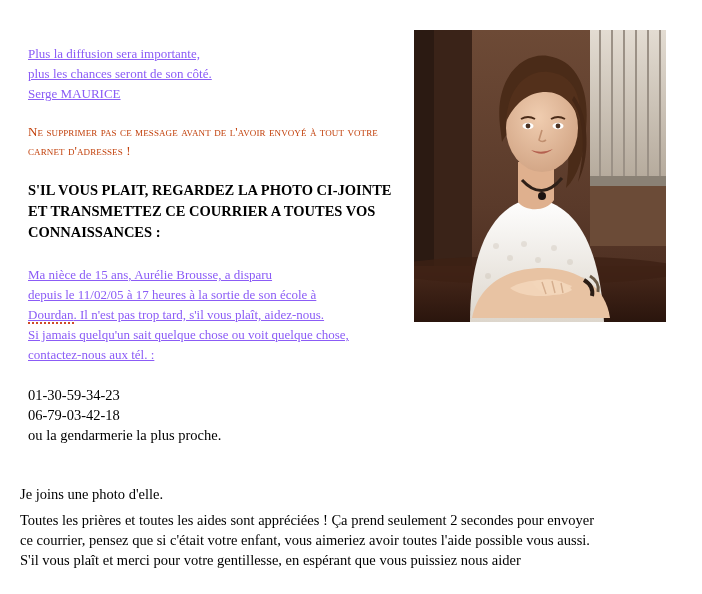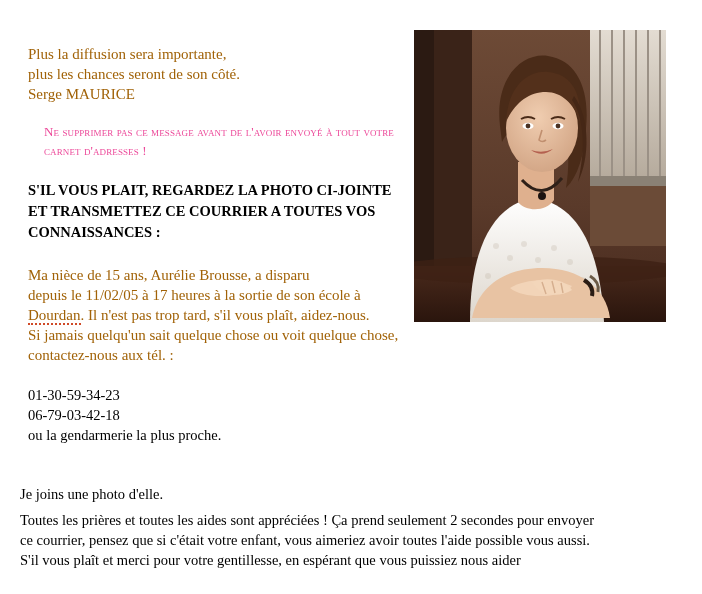--- a/index.html
+++ b/index.html
@@ -21,35 +21,36 @@
     height: 594px;
     background: #ffffff;
   }
   .text-col {
     position: absolute;
     left: 28px;
     top: 44px;
     width: 390px;
   }
   .para {
-    font-size: 15px;
+    font-size: 13px;
     line-height: 20px;
     margin: 0;
-    color: #a16207;
+    color: #8b5cf6;
+    text-decoration: underline;
   }
   .block-intro {
     margin-bottom: 18px;
   }
   .warn {
-    color: #ec4899;
+    color: #c2410c;
     font-size: 13px;
     line-height: 19px;
     font-variant: small-caps;
     letter-spacing: 0.1px;
-    margin: 0 0 20px 16px;
+    margin: 0 0 20px 0;
     width: 385px;
   }
   .bold-block {
     font-weight: bold;
     font-size: 14.5px;
     line-height: 21px;
     margin: 0 0 22px 0;
     width: 390px;
   }
   .body-block {

